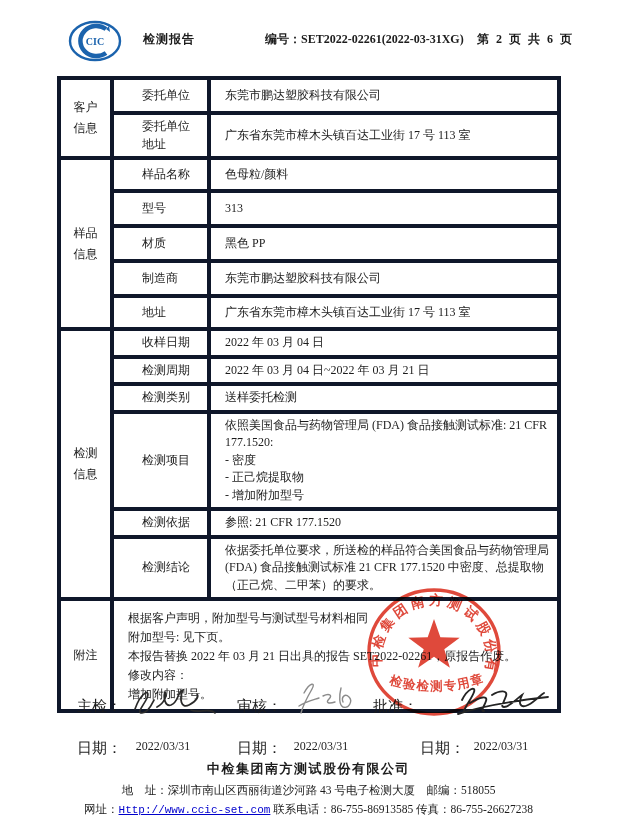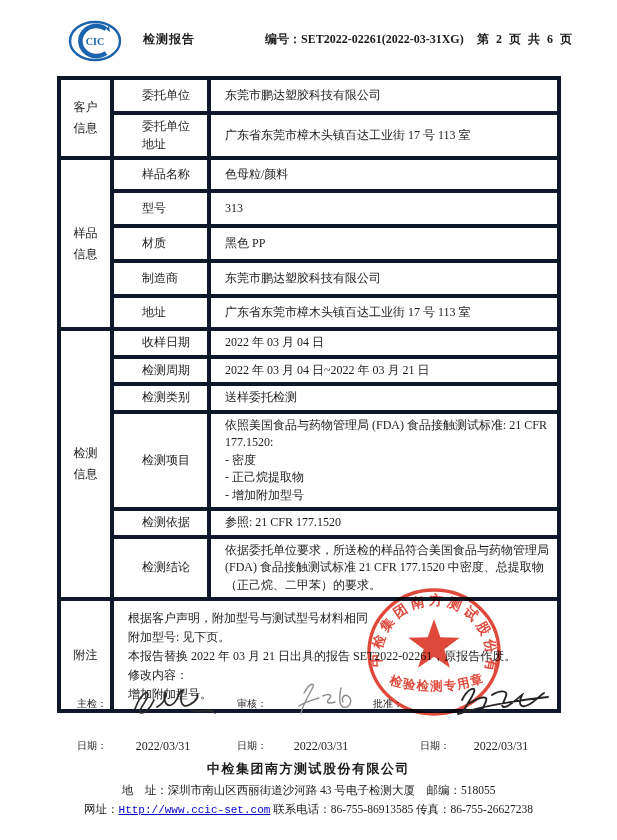--- a/index.html
+++ b/index.html
@@ -12,21 +12,21 @@
   .logo{position:absolute;left:68px;top:20px;}
   
   #report-table{position:absolute;left:57px;top:76px;width:500px;border-collapse:collapse;table-layout:fixed;}
   #report-table td{border:4px solid #0f172a;font-size:12px;vertical-align:middle;
                    padding:3px 8px 3px 12px;line-height:17.5px;word-break:break-all;}
   #report-table .gcell{text-align:center;padding:2px;line-height:21px;}
   #report-table .fcell{padding-left:28px;}
   #report-table .vcell{padding-left:14px;}
   #report-table .note{line-height:19px;padding-top:8px;padding-bottom:5px;}
   
-  .sig-label,.date-label{position:absolute;font-size:10px;}
+  .sig-label,.date-label{position:absolute;font-size:15px;}
   .date-val{position:absolute;font-size:12px;width:90px;text-align:center;}
   .sig-svg{position:absolute;}
   
   .stamp{position:absolute;left:363px;top:586px;mix-blend-mode:multiply;opacity:.93;z-index:5;}
   .sig3{z-index:6;}
   
   .ft-company{position:absolute;left:0;top:760px;width:617px;text-align:center;
               font-size:13px;font-weight:bold;letter-spacing:1.5px;}
   .ft-line{position:absolute;left:0;width:617px;text-align:center;font-size:11.5px;}
   .ft-addr{top:783px;}

